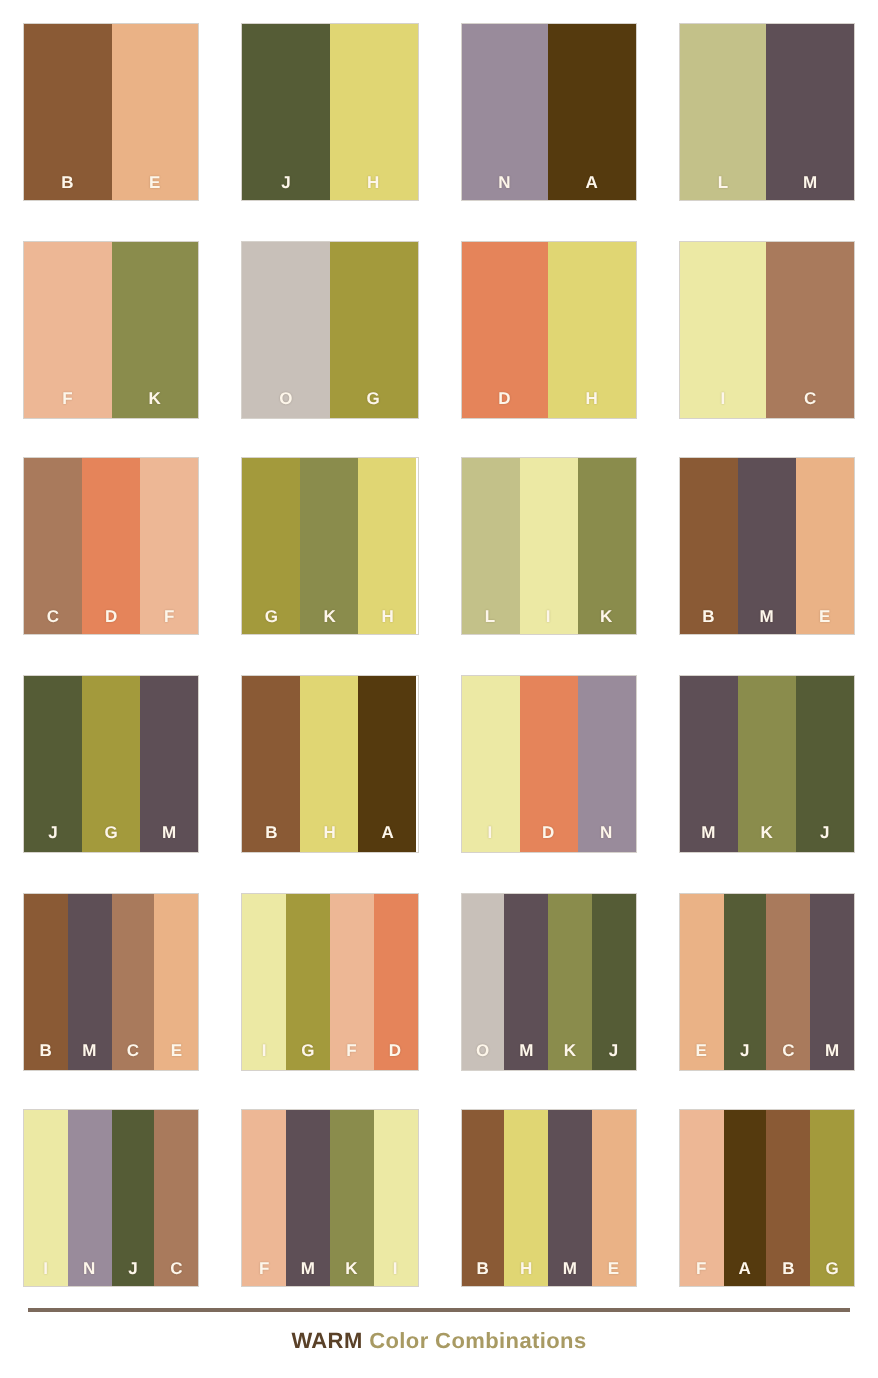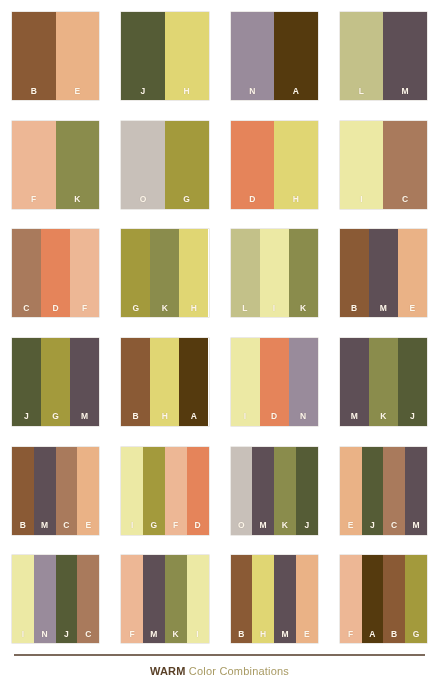--- a/index.html
+++ b/index.html
@@ -82,21 +82,21 @@
     font-size: 11px;
     line-height: 1.1;
     white-space: nowrap;
   }
   #caption-warm {
     font-weight: bold;
     color: #5a4128;
     letter-spacing: 0.2px;
   }
   #caption-rest {
-    font-weight: normal;
+    font-weight: bold;
     color: #a89a63;
     letter-spacing: 0.2px;
   }
 </style>
 </head>
 <body style="background: rgb(255, 255, 255);">
 
 <div id="board">
 
   <div id="grid">

